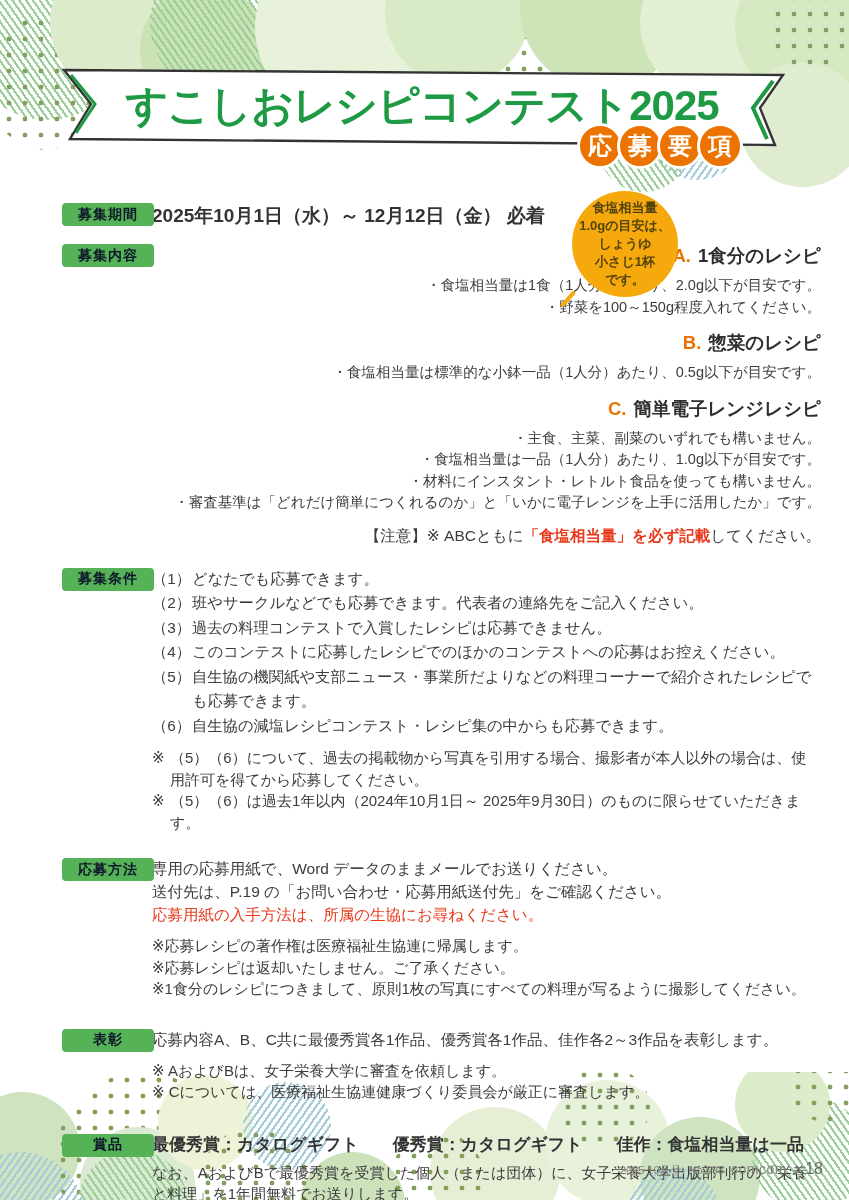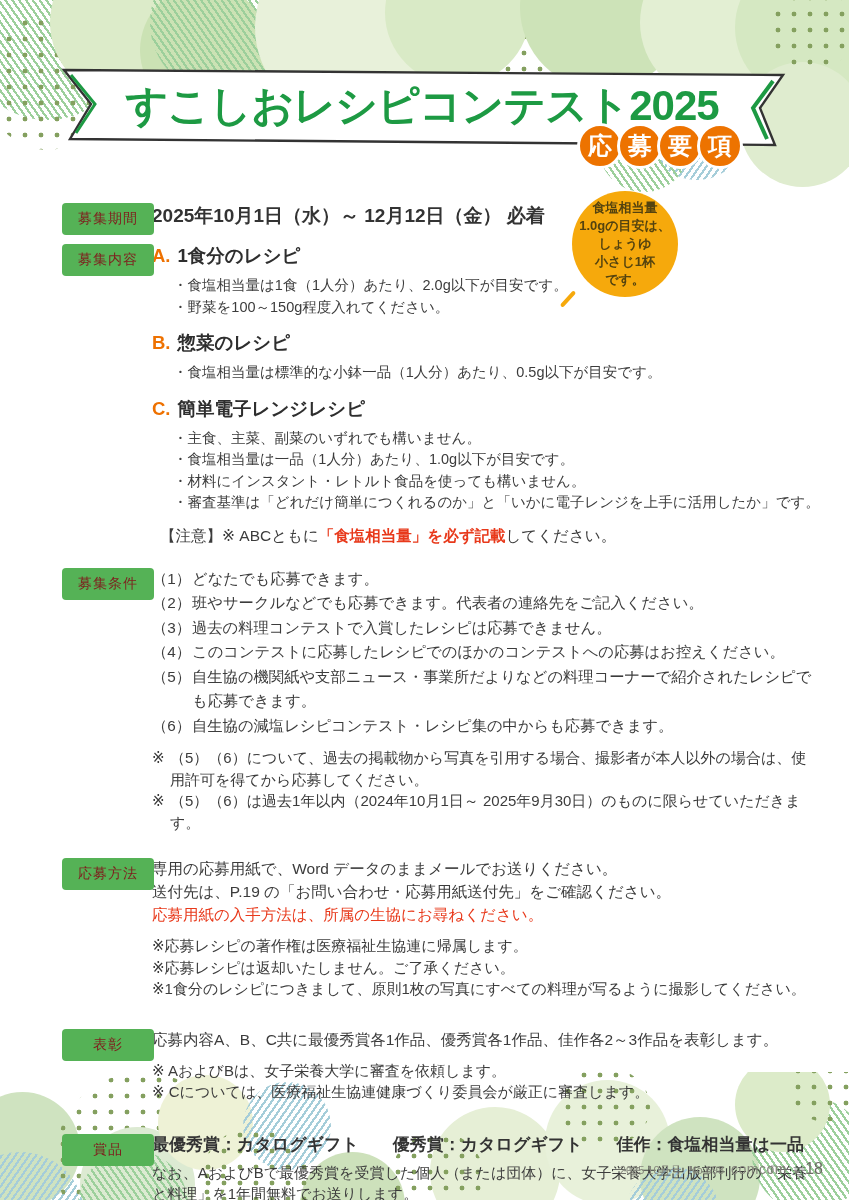--- a/index.html
+++ b/index.html
@@ -32,41 +32,41 @@
   .callout{
     position:absolute;left:572px;top:191px;width:106px;height:106px;border-radius:50%;
     background:#f6a90c;z-index:2;display:flex;flex-direction:column;align-items:center;justify-content:center;
     text-align:center;font-size:13px;font-weight:bold;line-height:1.38;color:#54430f;
   }
   .callout-tail{position:absolute;left:566px;top:289px;width:4px;height:20px;background:#f6a90c;border-radius:2px;transform:rotate(42deg);z-index:2;}
   
   .main{position:absolute;left:62px;top:170px;width:759px;z-index:1;}
   .row{position:relative;padding-left:90px;}
   .badge{
-    position:absolute;left:0;top:1px;width:92px;height:32px;border-radius:4px;background:#55b256;
-    color:#7f1d1d;font-size:14px;font-weight:normal;display:flex;align-items:center;justify-content:center;letter-spacing:1px;
+    position:absolute;left:0;top:1px;width:92px;height:23px;border-radius:4px;background:#55b256;
+    color:#0f172a;font-size:14px;font-weight:bold;display:flex;align-items:center;justify-content:center;letter-spacing:1px;
   }
   .date-line{font-size:19px;font-weight:bold;color:#333;padding-top:1px;margin-top:32px;}
   .item-head{font-size:18.5px;font-weight:bold;color:#2e2e2e;}
   .letter{color:#ee7100;margin-right:7px;}
   .bullets{margin:7px 0 0 21px;font-size:14.5px;line-height:21.5px;color:#3c3c3c;}
   .note-line{margin-top:12px;font-size:15.5px;margin-left:8px;}
   .note-red{color:#e8391b;font-weight:bold;}
   .num-row{display:flex;font-size:15.3px;line-height:24.5px;}
   .num-row .num{flex:0 0 40px;}
   .num-row .txt{flex:1;}
   .ast-row{display:flex;font-size:15px;line-height:21.5px;}
   .ast-row .num{flex:0 0 18px;}
   .ast-row .txt{flex:1;}
   .plain-line{font-size:15.5px;line-height:23px;}
   .red-line{font-size:15.5px;line-height:23px;color:#e8391b;}
   .notes-block{margin-top:9px;}
   .awards-line{font-size:17px;font-weight:bold;color:#333;}
   .body-15{font-size:15px;line-height:21.5px;margin-top:6px;}
-  .mt14{margin-top:14px;} .mt12{margin-top:12px;}
+  .mt14{margin-top:14px;text-align:right;} .mt12{margin-top:12px;}
   .mt20{margin-top:20px;} .mt24{margin-top:24px;} .mt28{margin-top:28px;} .mt30{margin-top:30px;}
   
   .footer{
     position:absolute;right:26px;bottom:22px;z-index:5;display:flex;align-items:baseline;gap:7px;
     color:#85857c;font-size:11px;
   }
   .footer .mag{font-size:14px;letter-spacing:0.5px;}
   .footer .pagedot{font-size:7px;color:#85857c;}
   .footer .pagenum{font-size:16px;color:#6c6c64;}
 </style>

